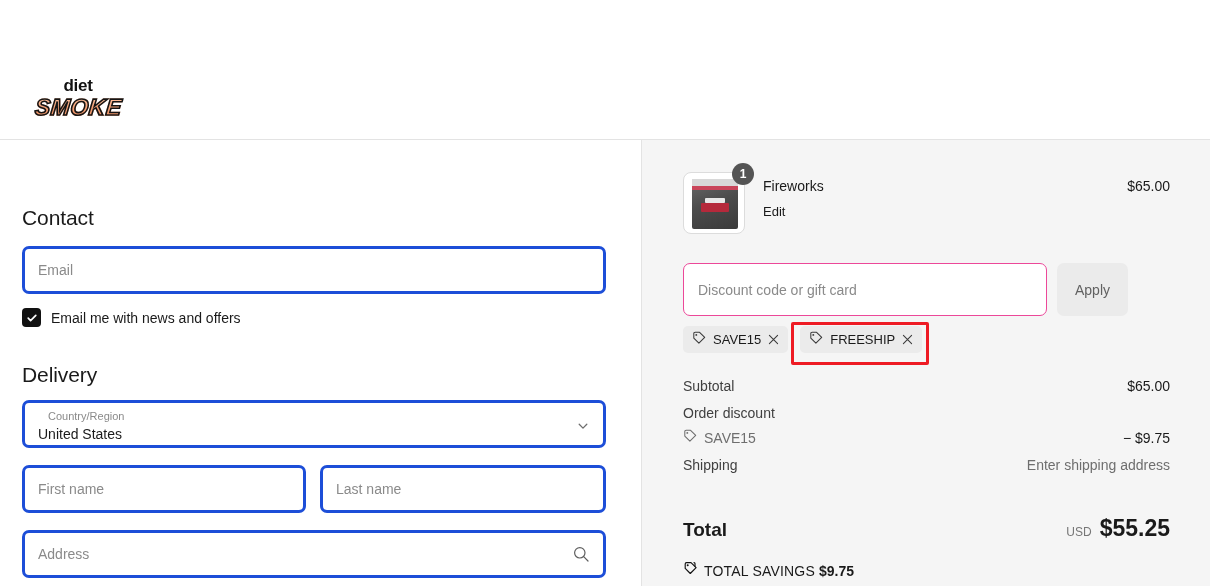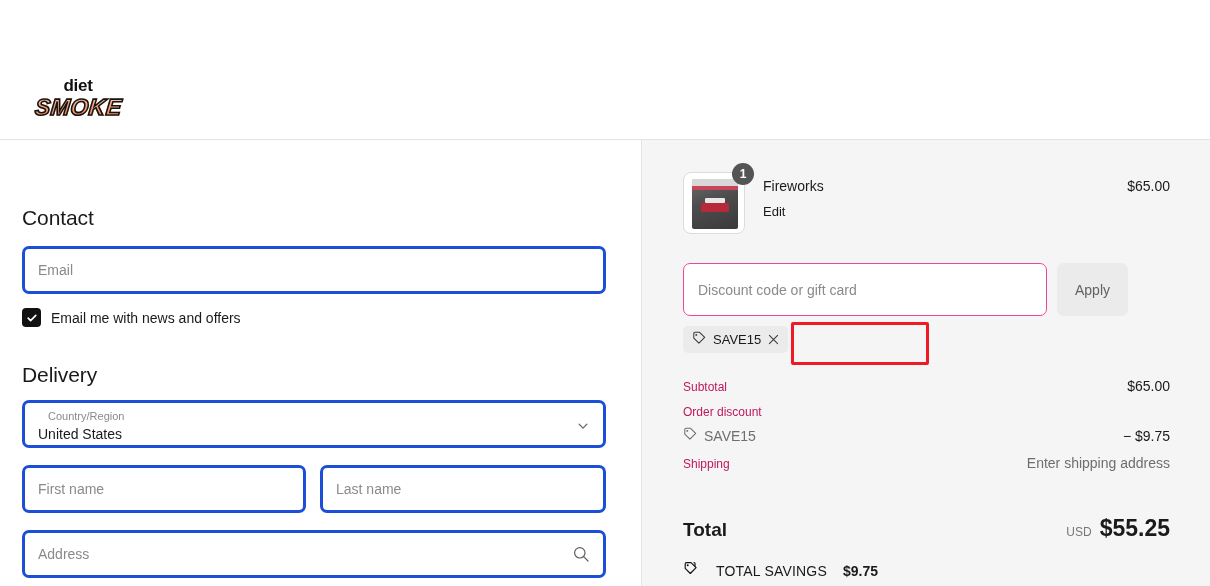--- a/index.html
+++ b/index.html
@@ -185,21 +185,21 @@
     width: 138px; height: 43px;
     border: 3px solid #ee1b24; border-radius: 2px;
     pointer-events: none;
   }
 
   .totals { position: absolute; left: 41px; top: 238px; width: 487px; }
   .total-row {
     position: relative; display: flex; align-items: baseline;
     justify-content: space-between; margin-bottom: 11px;
   }
-  .tl { font-size: 12px; color: #be185d; }
+  .tl { font-size: 14px; color: #404040; }
   .tr { font-size: 14px; color: #1a1a1a; }
   .tr-muted { font-size: 14px; color: #6e6e6e; }
   .discount-sub {
     display: flex; align-items: center; justify-content: space-between;
     margin-top: -3px; margin-bottom: 11px;
   }
   .discount-sub-left {
     display: flex; align-items: center; gap: 7px;
     font-size: 14px; color: #6e6e6e;
   }
@@ -208,21 +208,21 @@
     position: absolute; left: 41px; top: 375px; width: 487px;
     display: flex; align-items: baseline; justify-content: space-between;
   }
   .grand-label { font-size: 19px; font-weight: bold; color: #1a1a1a; }
   .grand-right { display: flex; align-items: baseline; gap: 8px; }
   .grand-cur { font-size: 12px; color: #767676; }
   .grand-amt { font-size: 23px; font-weight: bold; color: #1a1a1a; }
 
   .savings {
     position: absolute; left: 41px; top: 421px;
-    display: flex; align-items: center; gap: 16px;
+    display: flex; align-items: center; gap: 4px;
   }
   .savings-label { font-size: 14px; color: #1a1a1a; letter-spacing: 0.2px; }
   .savings-amt { font-size: 14px; color: #1a1a1a; font-weight: bold; }
 </style>
 </head>
 <body>
 
 <div class="page">
 
   <div class="header">
@@ -304,20 +304,34 @@
 
     <div class="tag-row">
       <div class="tag-pill">
         <span>
           <svg width="14" height="14" viewBox="0 0 14 14">
             <path d="M7.6 1.3 L12.7 6.4 L6.9 12.2 L1.8 7.1 L1.8 2.6 Q1.8 1.3 3.1 1.3 Z" fill="none" stroke="#3a3a3a" stroke-width="1.05" stroke-linejoin="round"></path>
             <circle cx="4.3" cy="3.9" r="0.95" fill="#3a3a3a"></circle>
           </svg>
         </span>
         <span>SAVE15</span>
+        <span class="x">
+          <svg width="11" height="11" viewBox="0 0 11 11">
+            <path d="M1.4 1.4 L9.6 9.6 M9.6 1.4 L1.4 9.6" stroke="#3a3a3a" stroke-width="1.05" stroke-linecap="round"></path>
+          </svg>
+        </span>
+      </div>
+      <div class="tag-pill">
+        <span>
+          <svg width="14" height="14" viewBox="0 0 14 14">
+            <path d="M7.6 1.3 L12.7 6.4 L6.9 12.2 L1.8 7.1 L1.8 2.6 Q1.8 1.3 3.1 1.3 Z" fill="none" stroke="#3a3a3a" stroke-width="1.05" stroke-linejoin="round"></path>
+            <circle cx="4.3" cy="3.9" r="0.95" fill="#3a3a3a"></circle>
+          </svg>
+        </span>
+        <span>FREESHIP</span>
         <span class="x">
           <svg width="11" height="11" viewBox="0 0 11 11">
             <path d="M1.4 1.4 L9.6 9.6 M9.6 1.4 L1.4 9.6" stroke="#3a3a3a" stroke-width="1.05" stroke-linecap="round"></path>
           </svg>
         </span>
       </div>
     </div>
 
     <div class="totals">
       <div class="total-row">

